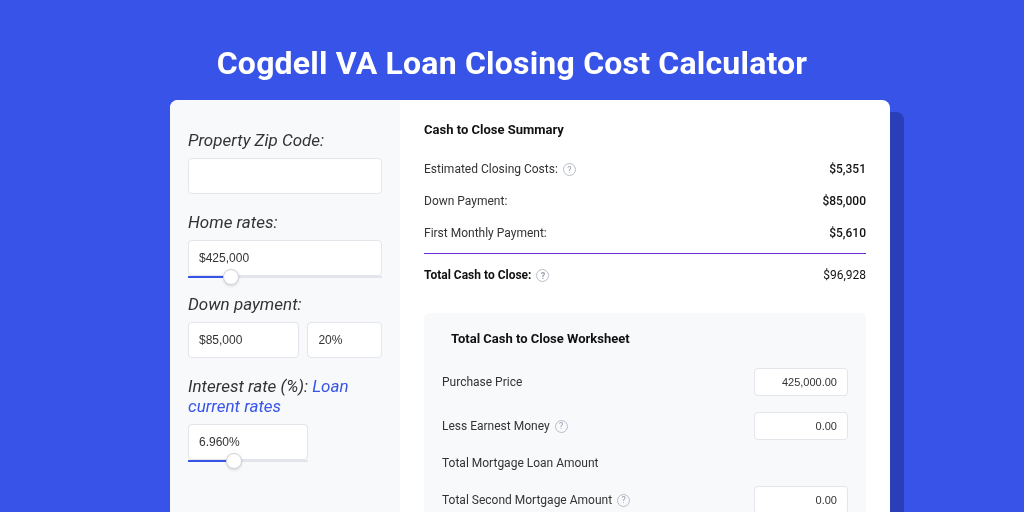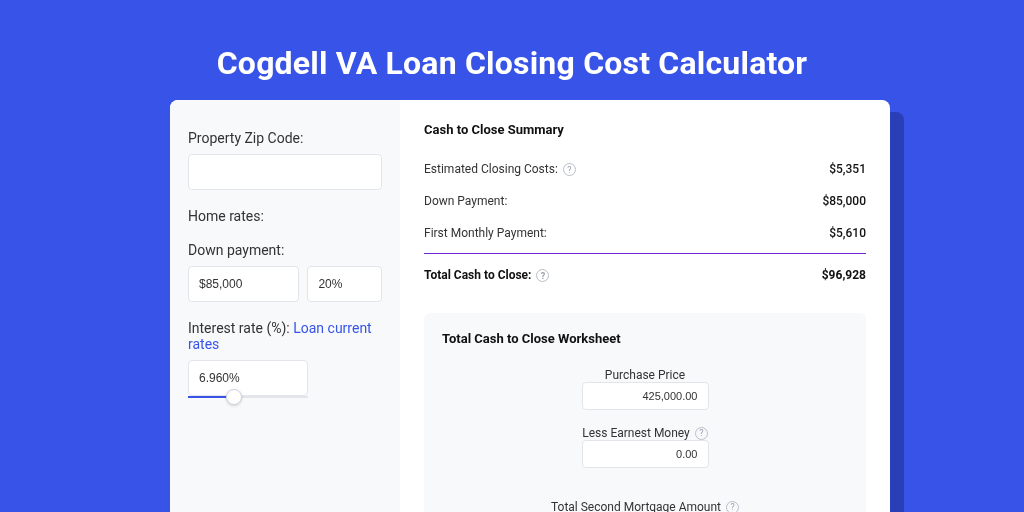--- a/index.html
+++ b/index.html
@@ -39,24 +39,25 @@
   }
   .left-panel {
     width: 230px;
     background: #f8f9fb;
     padding: 30px 18px 18px 18px;
     font-size: 11px;
     color: #3a3a3a;
   }
   .field-group { margin-bottom: 18px; }
   .field-label {
-    font-size: 14px;
+    font-size: 17px;
     color: #333;
     margin-bottom: 8px;
     display: block;
+    font-style: italic;
   }
   .text-input {
     width: 100%;
     height: 36px;
     border: 1px solid #e3e5ea;
     border-radius: 4px;
     background: #fff;
     padding: 0 10px;
     font-size: 12px;
     color: #333;
@@ -110,21 +111,21 @@
   }
   .summary-row.total {
     font-weight: 700;
     color: #111;
     border-top: 1px solid #6d28d9;
     margin-top: 4px;
     padding-top: 14px;
   }
   .summary-row .label { display: flex; align-items: flex-end; gap: 5px; }
   .summary-row .value { font-weight: 500; color: #111; }
-  .summary-row.total .value { font-weight: 700; }
+  .summary-row.total .value { font-weight: 400; }
   .help-icon {
     display: inline-flex;
     align-items: center;
     justify-content: center;
     width: 13px; height: 13px;
     border: 1px solid #b9bec8;
     border-radius: 50%;
     font-size: 9px;
     color: #9aa0ad;
     cursor: pointer;
@@ -133,33 +134,33 @@
     margin-top: 22px;
     background: #f8f9fb;
     border-radius: 6px;
     padding: 18px 18px 8px 18px;
   }
   .ws-title {
     font-size: 13px;
     font-weight: 700;
     color: #111;
     margin-bottom: 14px;
+    margin-left: 9px;
   }
   .ws-row {
     display: flex;
     justify-content: space-between;
     align-items: center;
     font-size: 12px;
     color: #333;
     padding: 8px 0;
-    flex-direction: column;
   }
   .ws-row .label { display: flex; align-items: center; gap: 5px; }
   .ws-input {
-    width: 127px;
+    width: 94px;
     height: 28px;
     border: 1px solid #e3e5ea;
     border-radius: 4px;
     background: #fff;
     font-size: 11px;
     color: #333;
     text-align: right;
     padding: 0 10px;
   }
 </style>
@@ -174,20 +175,26 @@
 
   <div class="left-panel">
 
     <div class="field-group">
       <label class="field-label">Property Zip Code:</label>
       <input class="text-input" type="text" value="" style="">
     </div>
 
     <div class="field-group">
       <label class="field-label">Home rates:</label>
+      <div class="slider-wrap">
+        <input class="text-input" type="text" value="$425,000" style="">
+        <div class="slider-track"></div>
+        <div class="slider-fill" style="width:22%"></div>
+        <div class="slider-thumb" style="left:22%"></div>
+      </div>
     </div>
 
     <div class="field-group">
       <label class="field-label">Down payment:</label>
       <div class="dual">
         <input class="text-input" type="text" value="$85,000" style="">
         <input class="text-input" type="text" value="20%" style="">
       </div>
     </div>
 
@@ -251,20 +258,23 @@
 
       <div class="ws-row">
         <span class="label">
           <span>Less Earnest Money</span>
           <span class="help-icon">?</span>
         </span>
         <input class="ws-input" type="text" value="0.00" style="">
       </div>
 
       <div class="ws-row">
+        <span class="label">
+          <span>Total Mortgage Loan Amount</span>
+        </span>
       </div>
 
       <div class="ws-row">
         <span class="label">
           <span>Total Second Mortgage Amount</span>
           <span class="help-icon">?</span>
         </span>
         <input class="ws-input" type="text" value="0.00" style="">
       </div>
 

